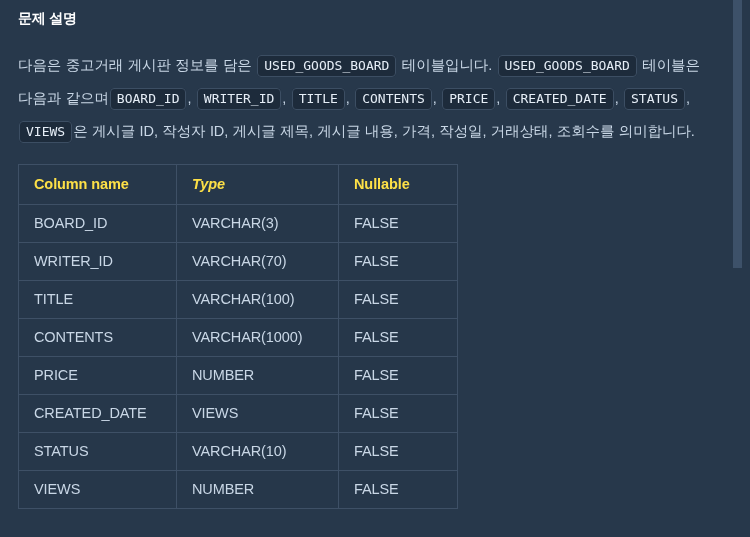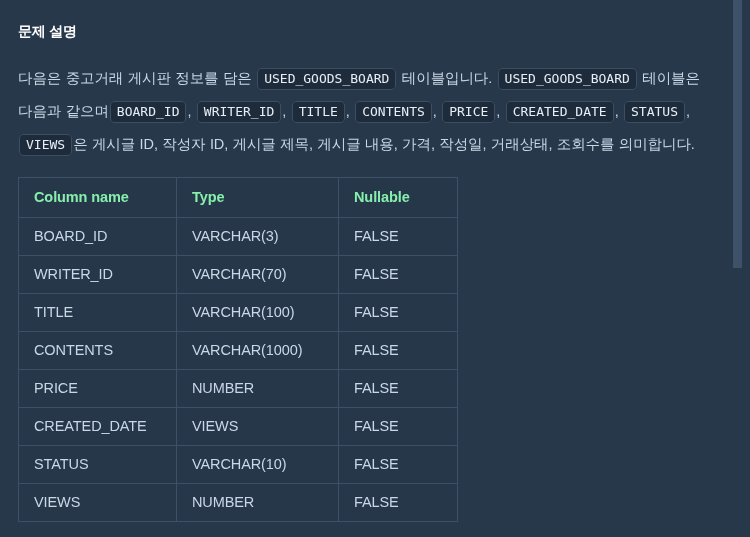--- a/index.html
+++ b/index.html
@@ -39,21 +39,21 @@
     left: 0;
     width: 9px;
     height: 268px;
     background: #3d5169;
     border-radius: 0;
   }
 
   
   .content {
     position: absolute;
-    top: 13px;
+    top: 0;
     left: 0;
     width: 726px;
     padding: 10px 0 0 18px;
   }
 
   .section-title {
     font-size: 14px;
     font-weight: bold;
     color: #ffffff;
     letter-spacing: -0.2px;
@@ -101,26 +101,26 @@
     text-align: left;
     font-size: 14.5px;
     font-weight: normal;
     color: #c9d7e6;
     vertical-align: middle;
     letter-spacing: -0.1px;
     overflow: hidden;
     white-space: nowrap;
   }
   .schema-table th {
-    color: #86efac;
+    color: #fde047;
     font-weight: bold;
     height: 40px;
   }
   .col-name  { width: 158px; }
-  .col-type  { width: 162px; }
+  .col-type  { width: 162px; font-style: italic; }
   .col-null  { width: 119px; }
 </style>
 </head>
 <body>
 
 <div class="page">
 
   <div class="content">
 
     <h2 class="section-title">문제 설명</h2>

